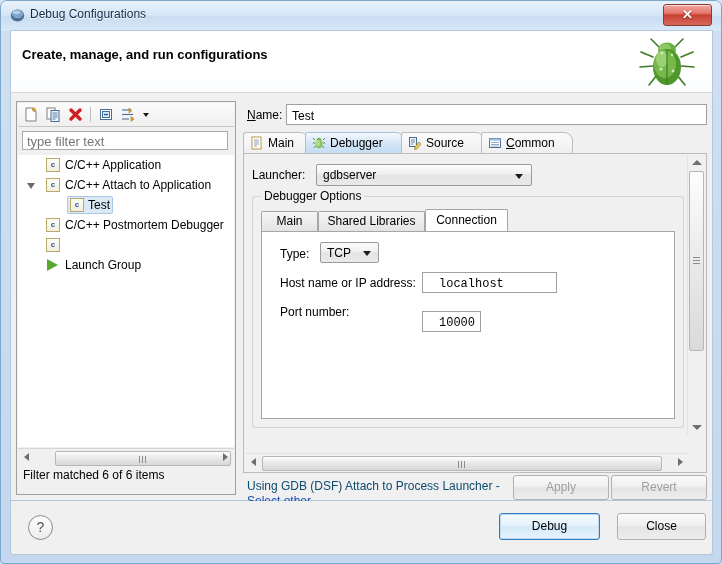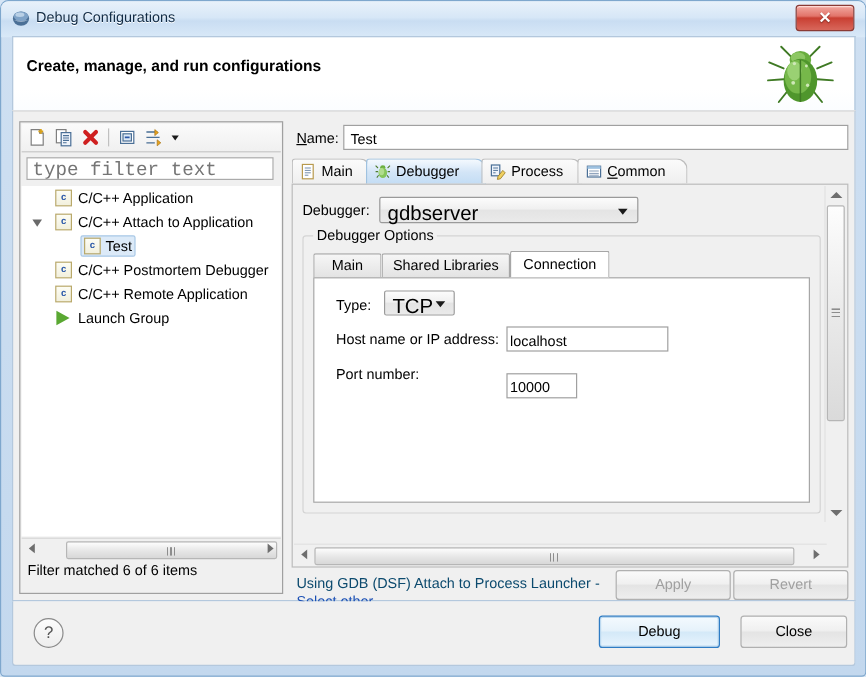--- a/index.html
+++ b/index.html
@@ -102,23 +102,23 @@
     position: absolute; top: 4px;
     width: 1px; height: 15px;
     background: #c0c0c0;
   }
   .filter-box {
     position: absolute; left: 5px; top: 29px;
     width: 206px; height: 19px;
     box-sizing: border-box;
     background: #ffffff;
     border: 1px solid #aaaaaa;
-    font-size: 16px; color: #8a8a8a;
+    font-size: 13px; color: #8a8a8a;
     padding: 2px 0 0 4px;
-    font-family: Liberation Mono, monospace;
+    font-family: Liberation Sans, sans-serif;
     outline: none;
   }
   .tree {
     position: absolute; left: 1px; top: 53px;
     width: 216px; height: 292px;
     background: #ffffff;
     overflow: hidden;
   }
   .tree-row {
     position: relative;
@@ -261,21 +261,21 @@
   }
   .dbg-label { position: absolute; left: 8px; top: 14px; font-size: 12px; }
   .combo {
     position: absolute;
     box-sizing: border-box;
     background: linear-gradient(to bottom, #fcfcfc 0%, #f0f0f0 45%, #e4e4e4 52%, #eaeaea 100%);
     border: 1px solid #9a9a9a;
     border-radius: 2px;
     cursor: pointer;
   }
-  .combo-text { position: absolute; left: 6px; top: 3px; font-size: 17px; }
+  .combo-text { position: absolute; left: 6px; top: 3px; font-size: 12px; }
   .combo-arrow {
     position: absolute; top: 9px;
     width: 0; height: 0;
     border-left: 4px solid transparent;
     border-right: 4px solid transparent;
     border-top: 5px solid #1a1a1a;
   }
   .group {
     position: absolute; left: 8px; top: 42px;
     width: 432px; height: 232px;
@@ -315,22 +315,22 @@
     box-sizing: border-box;
     background: #ffffff;
     border: 1px solid #a6a6a6;
   }
   .f-label { position: absolute; font-size: 12px; color: #000; }
   .f-input {
     position: absolute;
     box-sizing: border-box;
     background: #ffffff;
     border: 1px solid #a0a0a0;
-    font-size: 12px; padding: 2px 0 0 2px;
-    font-family: Liberation Sans, sans-serif;
+    font-size: 12px; padding: 2px 0 0 16px;
+    font-family: Liberation Mono, monospace;
     outline: none;
   }
   
   .vscroll {
     position: absolute; right: 1px; top: 1px;
     width: 17px; height: 280px;
     background: #f0f0f0;
     border-left: 1px solid #e2e2e2;
   }
   .vs-arrow {
@@ -527,21 +527,20 @@
           <div class="tree-label" style="left:70px">Test</div>
         </div>
 
         <div class="tree-row">
           <div class="ico-c" style="left:28px">c</div>
           <div class="tree-label" style="left:47px">C/C++ Postmortem Debugger</div>
         </div>
 
         <div class="tree-row">
           <div class="ico-c" style="left:28px">c</div>
-          <div class="tree-label" style="left:47px">C/C++ Remote Application</div>
         </div>
 
         <div class="tree-row">
           <div class="ico-play" style="left:29px"></div>
           <div class="tree-label" style="left:47px">Launch Group</div>
         </div>
       </div>
 
       <div class="hscroll">
         <div class="hs-arrow hs-left"></div>
@@ -585,37 +584,37 @@
           <div class="etab-label" style="left:24px">Debugger</div>
         </div>
         <div class="etab" style="left:158px; width:84px">
           <svg class="etab-ico" viewBox="0 0 14 14">
             <rect x="1.5" y="1.5" width="7" height="9" fill="#eef3fa" stroke="#4a6f96"></rect>
             <g stroke="#4a6f96" stroke-width="0.8">
                 <path d="M3 4 h4 M3 6 h4 M3 8 h2"></path>
               </g>
             <path d="M7 11 L11 6 L13 8 L9 13 L6.5 13.5 z" fill="#f0d060" stroke="#9a7c20" stroke-width="0.7"></path>
           </svg>
-          <div class="etab-label" style="left:24px">Process</div>
+          <div class="etab-label" style="left:24px">Source</div>
         </div>
         <div class="etab" style="left:238px; width:92px">
           <svg class="etab-ico" viewBox="0 0 14 14">
             <rect x="1.5" y="2.5" width="11" height="9" fill="#ffffff" stroke="#4a6f96"></rect>
             <rect x="1.5" y="2.5" width="11" height="2.2" fill="#9fc2e0"></rect>
             <g stroke="#6e88a8" stroke-width="0.7">
                 <path d="M3 6.5 h8 M3 8.5 h8 M3 10 h8"></path>
               </g>
           </svg>
           <div class="etab-label" style="left:24px"><u>C</u>ommon</div>
         </div>
       </div>
 
       <div class="tabcontent">
 
-        <div class="dbg-label">Debugger:</div>
+        <div class="dbg-label">Launcher:</div>
         <div class="combo" style="left:72px; top:10px; width:216px; height:22px">
           <div class="combo-text">gdbserver</div>
           <div class="combo-arrow" style="right:8px"></div>
         </div>
 
         <div class="group">
           <div class="group-title">Debugger Options</div>
 
           <div class="inner-tabs">
             <div class="itab" style="left:0; width:57px">Main</div>

